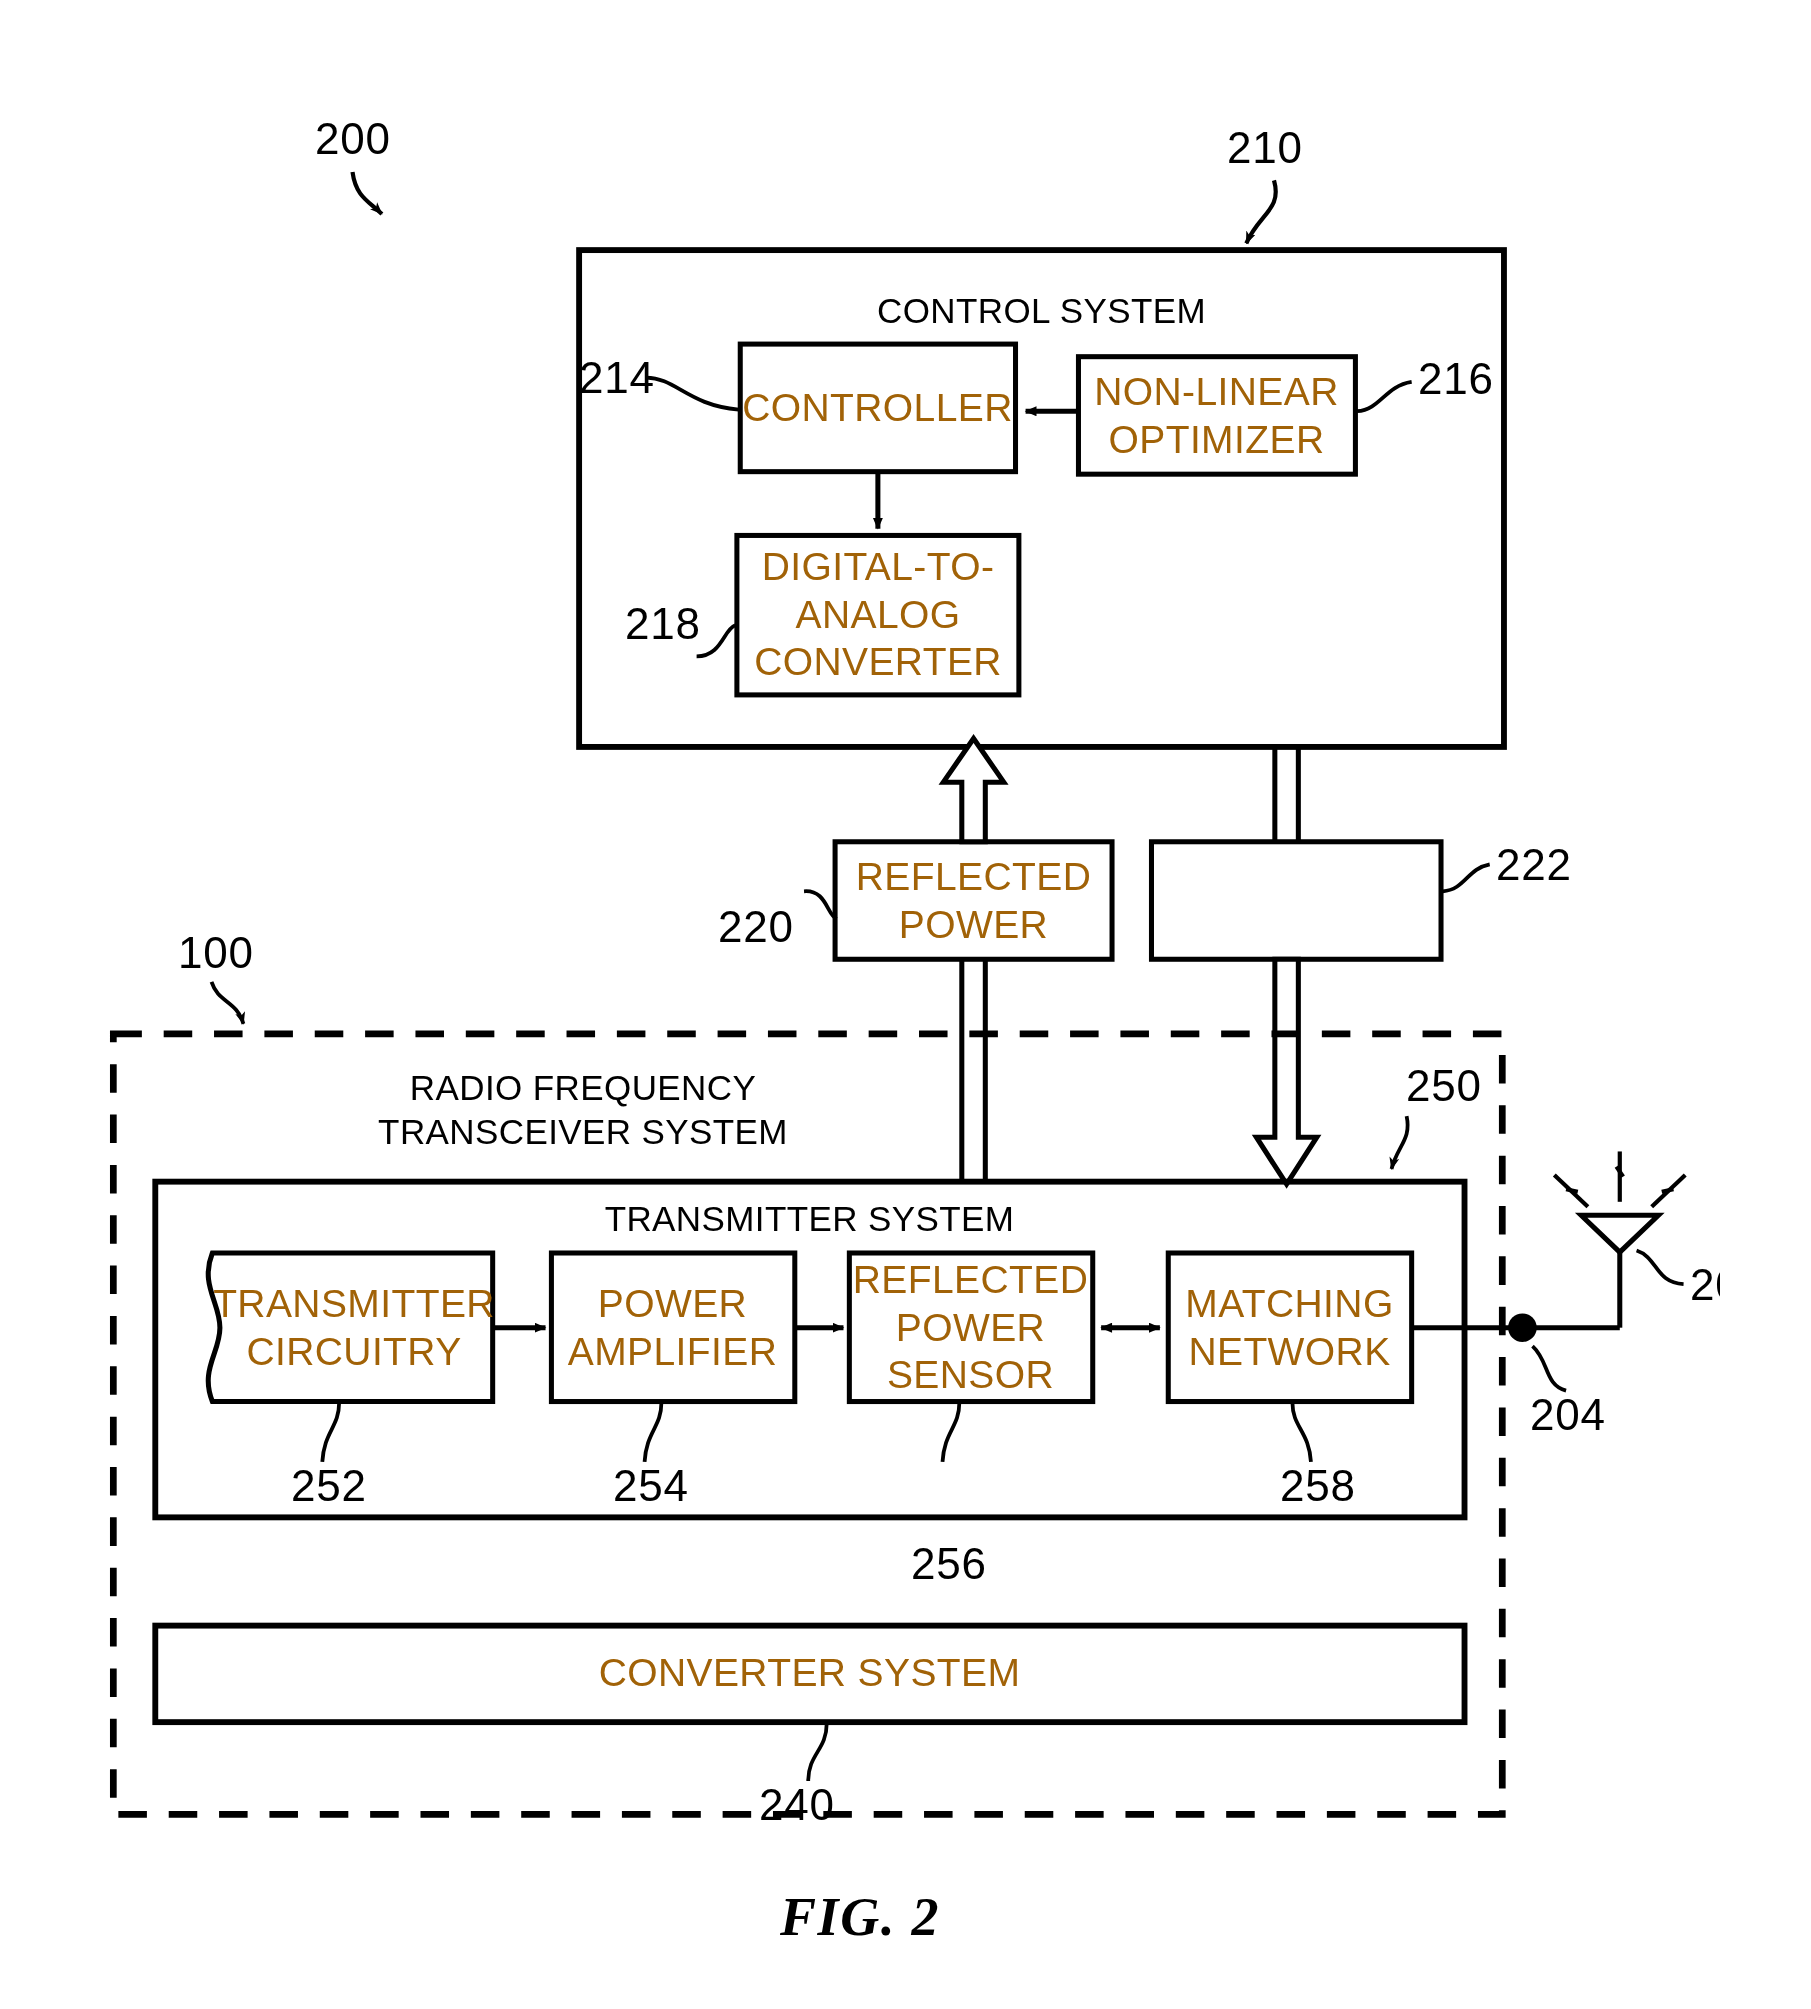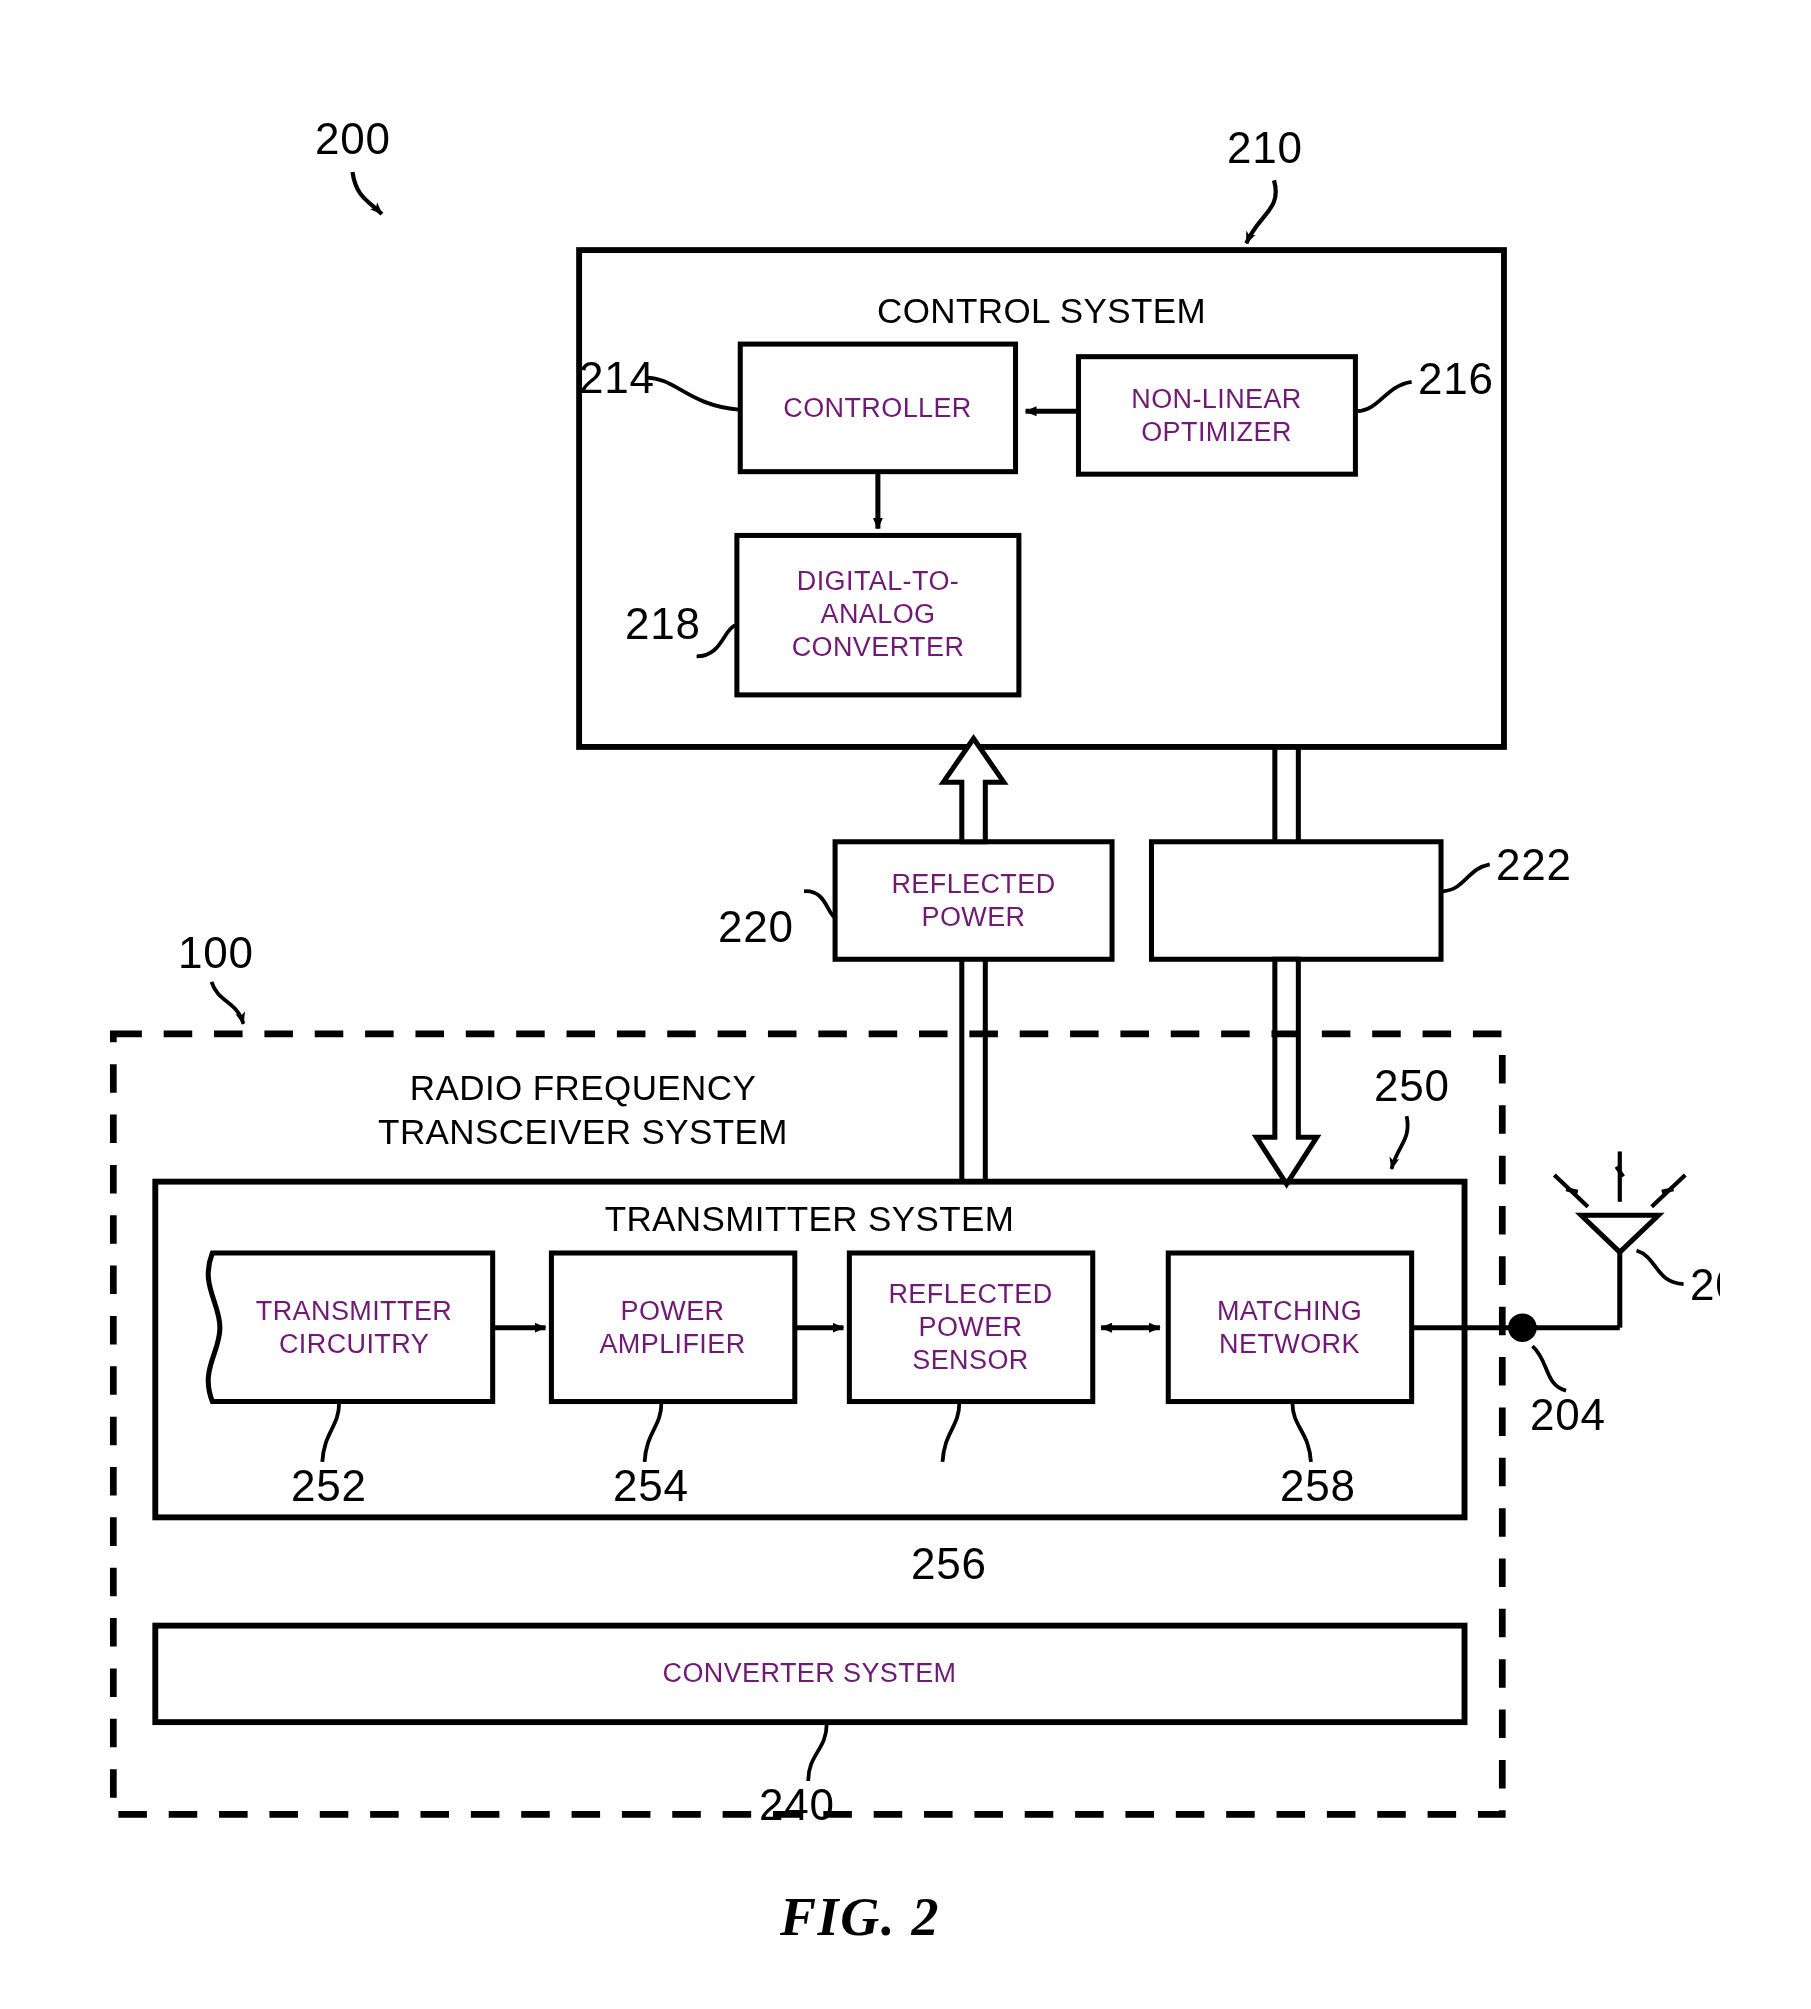--- a/index.html
+++ b/index.html
@@ -36,24 +36,24 @@
     color: #000;
   }
   
   .boxlabel {
     position: absolute;
     display: flex;
     align-items: center;
     justify-content: center;
     text-align: center;
     font-family: "Liberation Sans", sans-serif;
-    font-size: 27px;
+    font-size: 39px;
     line-height: 1.22;
     letter-spacing: 0.4px;
-    color: #701a75;
+    color: #a16207;
     white-space: pre-line;
   }
   .title-text {
     position: absolute;
     text-align: center;
     font-family: "Liberation Sans", sans-serif;
     font-size: 35px;
     line-height: 1.25;
     letter-spacing: 0.4px;
     color: #000;
@@ -228,21 +228,21 @@
   <div class="ref" style="left:718px; top:868px;margin-top:37px;">220</div>
   <div class="boxlabel" style="left:835px; top:842px; width:277px; height:117px;">REFLECTED
 POWER</div>
 
   <div class="ref" style="left:1496px; top:843px;">222</div>
 
   <div class="ref" style="left:178px; top:931px;">100</div>
   <div class="title-text" style="left:243px; top:1066px; width:680px;">RADIO FREQUENCY
 TRANSCEIVER SYSTEM</div>
 
-  <div class="ref" style="left:1374px; top:1064px;">250</div>
+  <div class="ref" style="left:1406px; top:1064px;">250</div>
   <div class="title-text" style="left:155px; top:1197px; width:1309px;">TRANSMITTER SYSTEM</div>
 
   <div class="boxlabel" style="left:216px; top:1253px; width:276px; height:149px;">TRANSMITTER
 CIRCUITRY</div>
   <div class="ref" style="left:291px; top:1464px;">252</div>
 
   <div class="boxlabel" style="left:551px; top:1253px; width:243px; height:149px;">POWER
 AMPLIFIER</div>
   <div class="ref" style="left:613px; top:1464px;">254</div>
 

